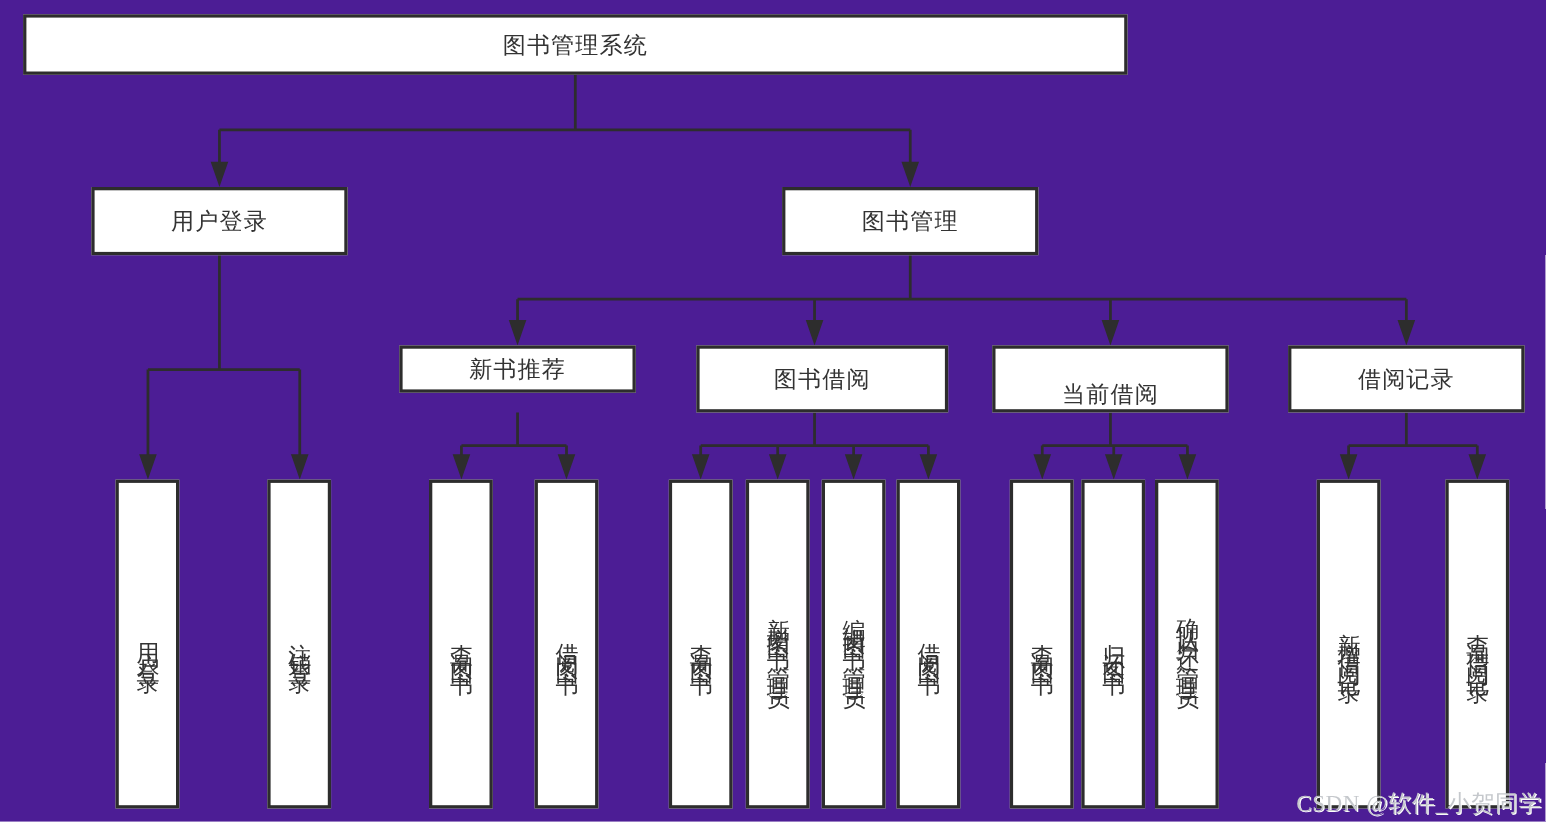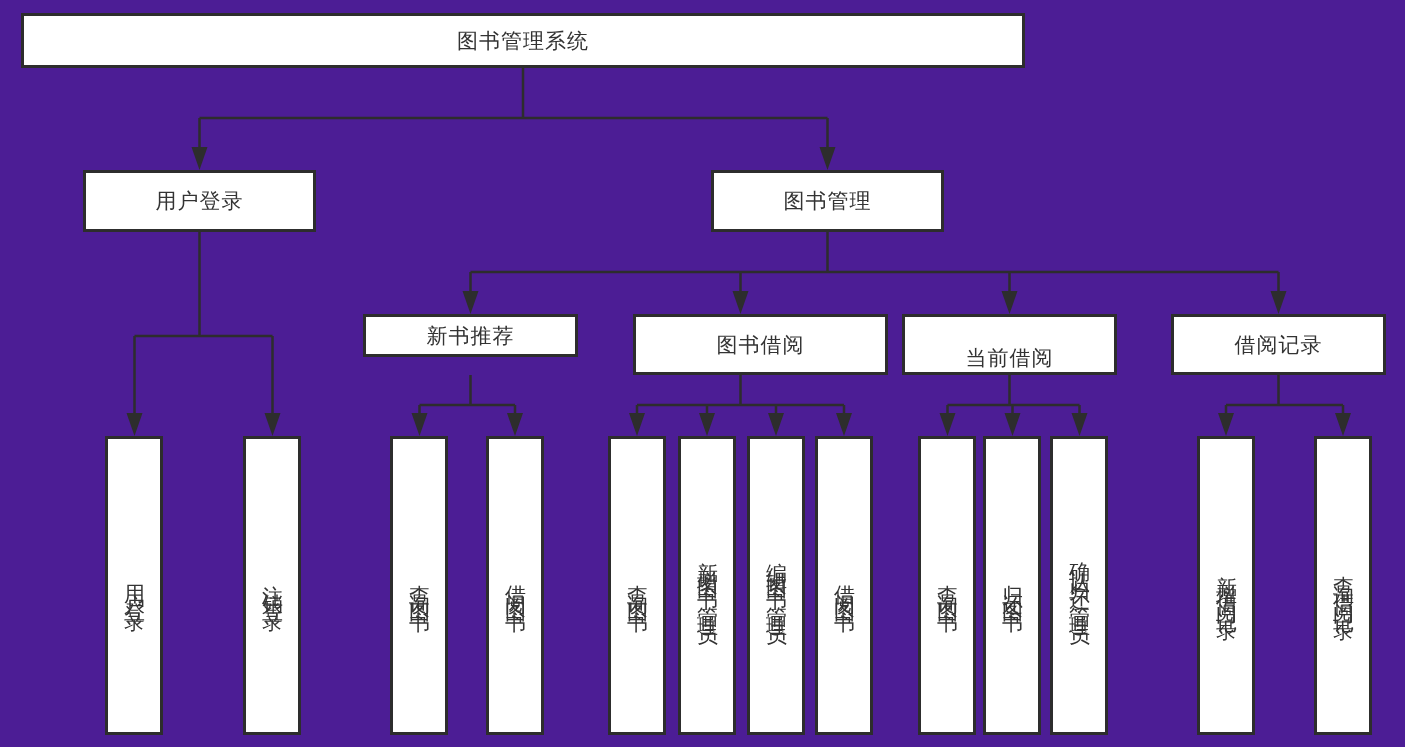--- a/index.html
+++ b/index.html
@@ -95,21 +95,21 @@
   <div class="hbox" style="left:83px;top:170px;width:233px;height:62px;">
     <span>用户登录</span>
   </div>
   <div class="hbox" style="left:711px;top:170px;width:233px;height:62px;">
     <span>图书管理</span>
   </div>
 
   <div class="hbox" style="left:363px;top:314px;width:215px;height:43px;">
     <span>新书推荐</span>
   </div>
-  <div class="hbox" style="left:633px;top:314px;width:255px;height:61px;">
+  <div class="hbox" style="left:633px;top:314px;width:229px;height:61px;">
     <span>图书借阅</span>
   </div>
   <div class="hbox" style="left:902px;top:314px;width:215px;height:61px;align-items:flex-end;">
     <span>当前借阅</span>
   </div>
   <div class="hbox" style="left:1171px;top:314px;width:215px;height:61px;">
     <span>借阅记录</span>
   </div>
 
   <div class="vbox" style="left:105px;">
@@ -149,13 +149,14 @@
     <span>确认归还（管理员）</span>
   </div>
 
   <div class="vbox" style="left:1197px;">
     <span>新增借阅记录</span>
   </div>
   <div class="vbox" style="left:1314px;">
     <span>查询借阅记录</span>
   </div>
 
+  <div id="watermark">CSDN @软件_小贺同学</div>
 </div>
 
 </body></html>

